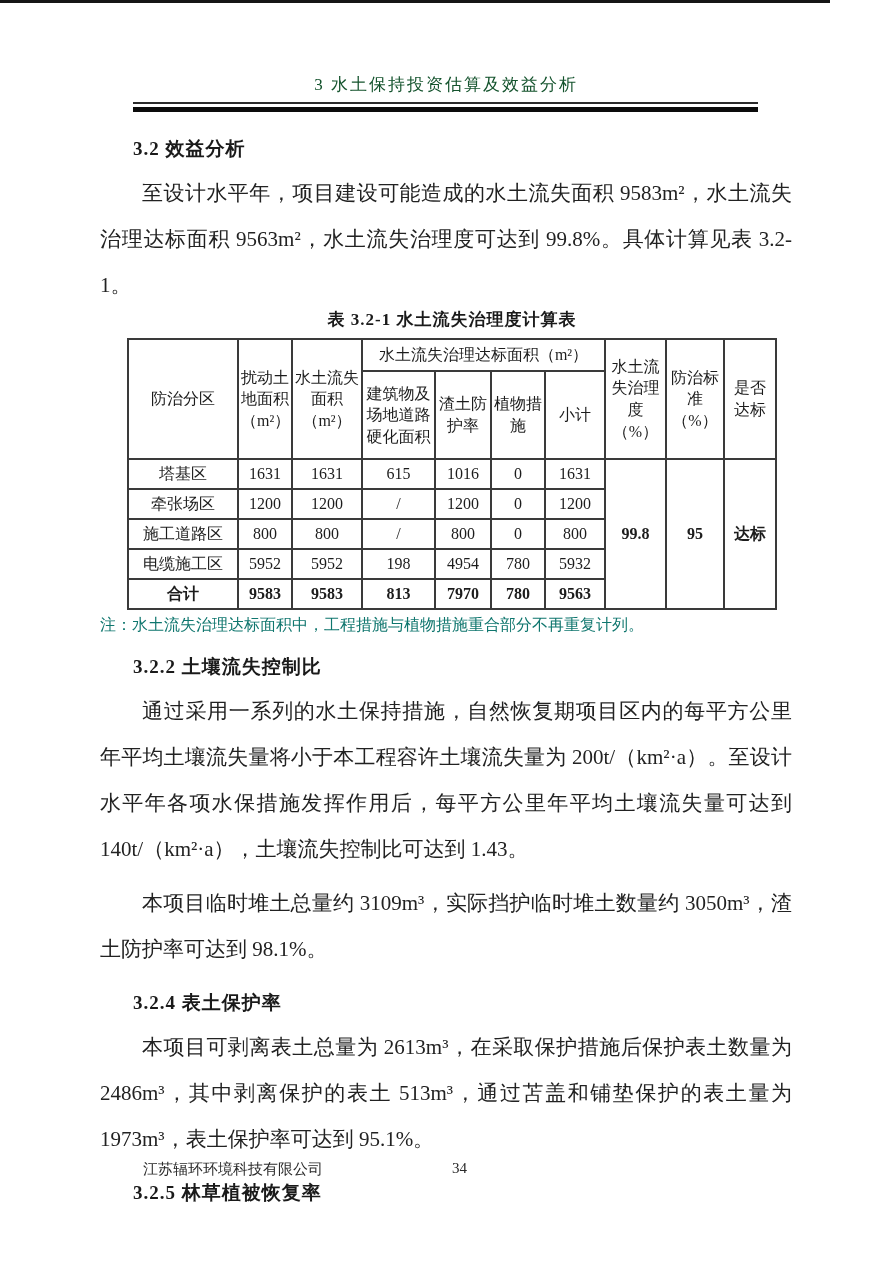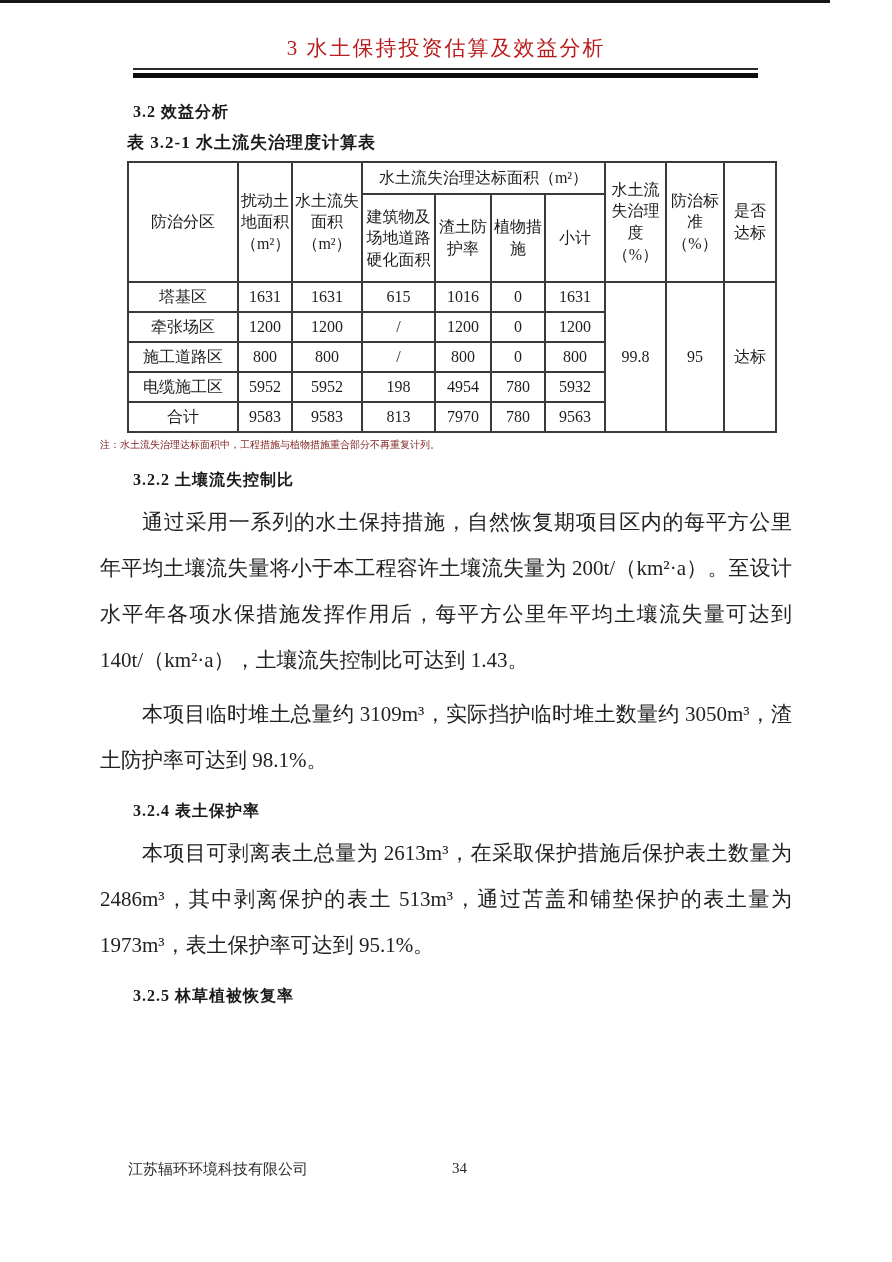--- a/index.html
+++ b/index.html
@@ -22,55 +22,55 @@
     position: absolute;
     top: 0; left: 0;
     width: 93%;
     height: 3px;
     background: #161616;
   }
   .content {
     padding: 0 100px;
   }
   .chapter-header {
-    margin-top: 34px;
+    margin-top: 73px;
     text-align: center;
-    font-size: 21px;
+    font-size: 17px;
     letter-spacing: 2px;
-    color: #b91c1c;
+    color: #14532d;
   }
   .header-rule {
     margin-top: 6px;
     margin-left: 33px;
     width: 625px;
   }
   .header-rule .thin  { height: 2px; background: #2b2b2b; }
   .header-rule .gap   { height: 3px; }
   .header-rule .thick { height: 5px; background: #0c0c0c; }
   h1.sec {
-    font-size: 16px;
+    font-size: 19px;
     font-weight: bold;
     margin: 24px 0 0 0;
     padding-left: 33px;
     letter-spacing: 1px;
   }
   h1.sub { margin-top: 18px; }
   p.body-para {
     font-size: 21px;
     line-height: 46px;
     text-align: justify;
     text-indent: 2em;
     margin: 8px 0 0 0;
     color: #222222;
   }
   .table-caption {
-    margin-top: 8px;
+    margin-top: 0;
     width: 650px;
     margin-left: 27px;
-    text-align: left;
+    text-align: center;
     font-size: 17px;
     font-weight: bold;
     letter-spacing: 1px;
   }
   table.calc {
     margin-top: 7px;
     margin-left: 27px;
     border-collapse: collapse;
     table-layout: fixed;
     width: 650px;
@@ -82,55 +82,56 @@
     text-align: center;
     vertical-align: middle;
     padding: 1px 2px;
     font-weight: normal;
     line-height: 1.35;
     overflow: hidden;
   }
   table.calc thead tr.group-row th { height: 28px; }
   table.calc thead tr.sub-row th { height: 84px; }
   table.calc tbody td { height: 26px; }
-  table.calc .bold { font-weight: normal; }
+  table.calc .bold { font-weight: bold; }
   .table-note {
     margin: 5px 0 0 0;
-    font-size: 10px;
-    color: #7f1d1d;
+    font-size: 16px;
+    color: #0f766e;
   }
   .footer {
     position: absolute;
     top: 1160px;
     left: 0;
     width: 100%;
     font-size: 15px;
     color: #2a2a2a;
   }
-  .footer .company { position: absolute; left: 128px; top: 0; }
+  .footer .company { position: absolute; left: 143px; top: 0; }
   .footer .pagenum { position: absolute; left: 452px; top: 0; }
 </style>
 </head>
 <body>
 
 <div class="page">
   <div class="top-edge"></div>
 
   <div class="content">
 
     <div class="chapter-header">3 水土保持投资估算及效益分析</div>
 
     <div class="header-rule">
       <div class="thin"></div>
       <div class="gap"></div>
       <div class="thick"></div>
     </div>
 
     <h1 class="sec">3.2 效益分析</h1>
 
+    <p class="body-para">至设计水平年，项目建设可能造成的水土流失面积 9583m²，水土流失治理达标面积 9563m²，水土流失治理度可达到 99.8%。具体计算见表 3.2-1。</p>
 
     <div class="table-caption">表 3.2-1  水土流失治理度计算表</div>
 
     <table class="calc">
       <colgroup>
         <col style="width:110px">
           <col style="width:54px">
           <col style="width:70px">
         <col style="width:73px">
           <col style="width:56px">

